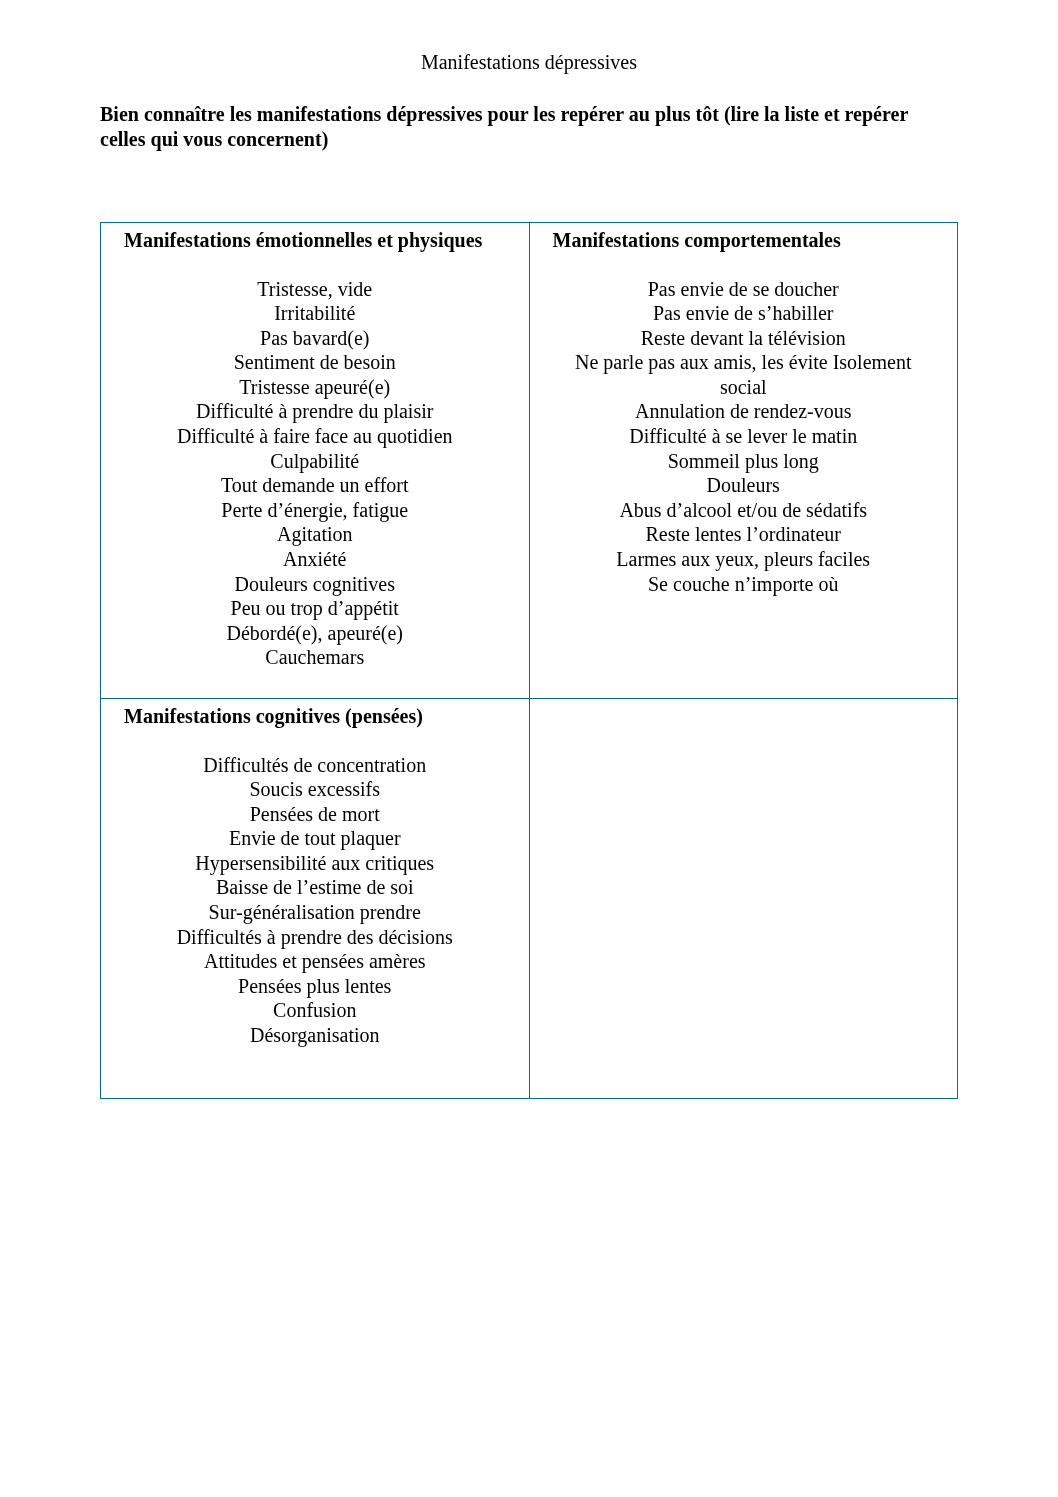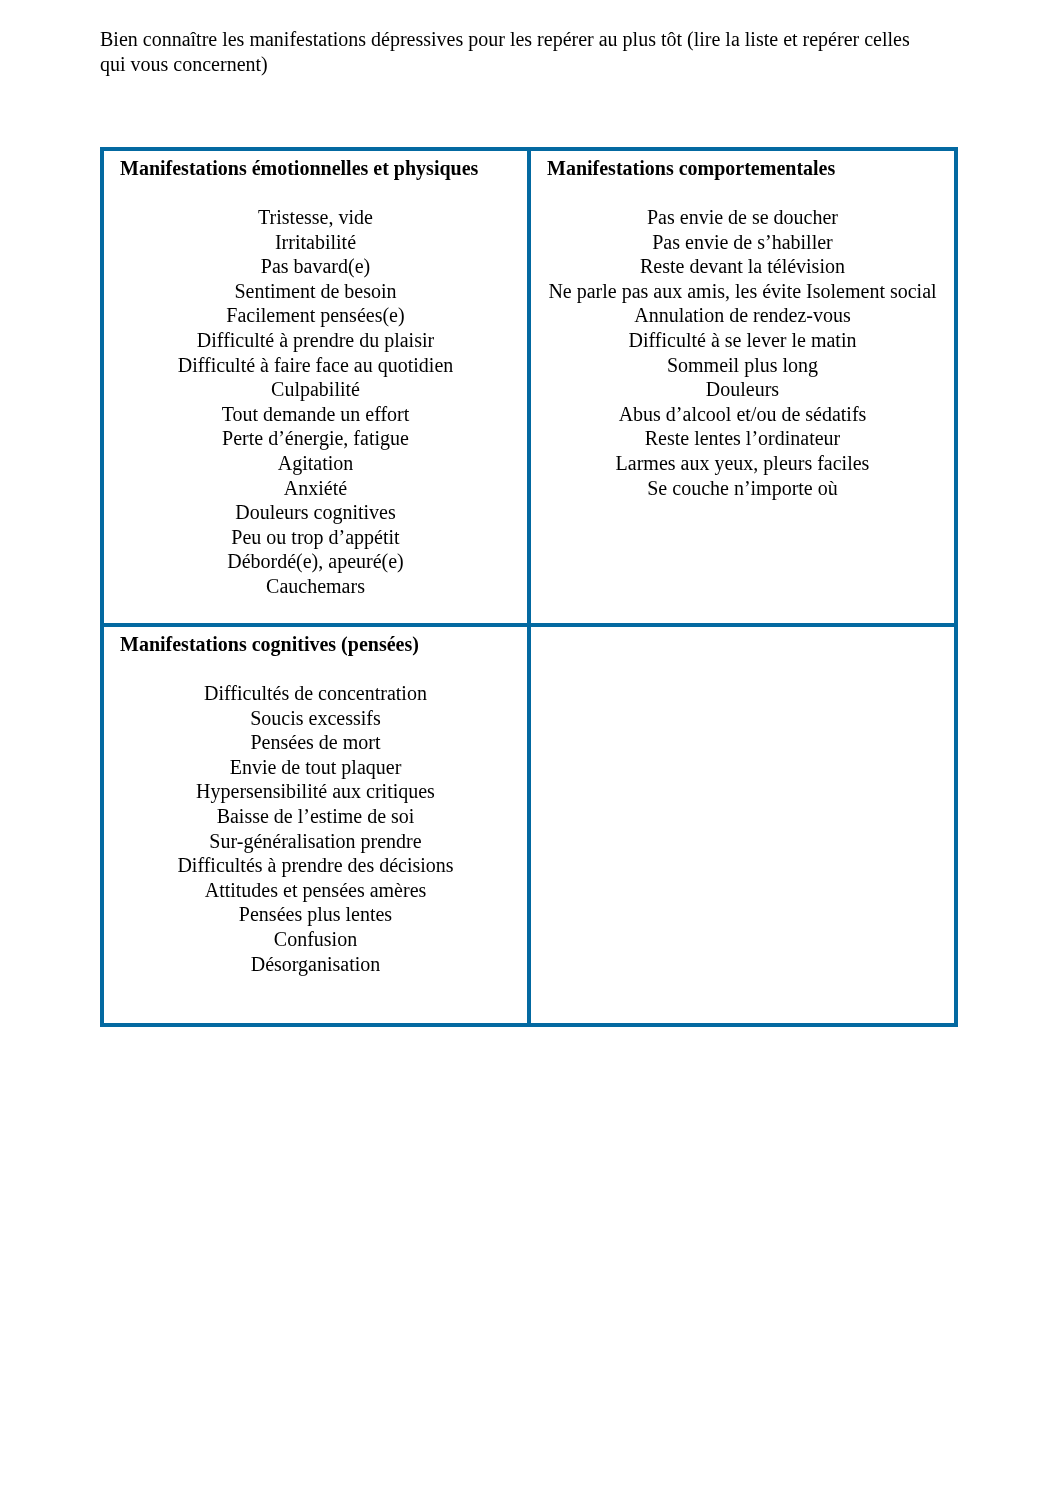--- a/index.html
+++ b/index.html
@@ -25,31 +25,32 @@
   .doc-subtitle {
     margin: 50px 0 0 0;
     text-align: center;
     line-height: 24.5px;
   }
   .doc-intro {
     margin: 27px 0 0 100px;
     width: 820px;
     line-height: 25px;
     text-align: left;
+    font-weight: bold;
   }
   table.manifest-table {
     margin: 70px 0 0 100px;
     width: 858px;
     border-collapse: collapse;
     table-layout: fixed;
   }
   table.manifest-table td {
-    border: 4px solid #0369a1;
+    border: 1px solid #0369a1;
     vertical-align: top;
-    padding: 5px 16px;
+    padding: 5px 23px;
     width: 50%;
   }
   tr.row-top { height: 476px; }
   tr.row-bottom { height: 400px; }
   .cell-header {
     font-weight: bold;
     line-height: 24.5px;
   }
   .cell-items {
     margin-top: 24.5px;
@@ -63,34 +64,35 @@
   td[data-name="table-cell-behavioral"] .cell-items .item {
     white-space: normal;
   }
 </style>
 </head>
 <body>
 
 <div data-name="document-page">
 
 
+  <div class="doc-subtitle" data-name="page-subtitle">Manifestations dépressives</div>
 
   <p class="doc-intro" data-name="intro-paragraph">Bien connaître les manifestations dépressives pour les repérer au plus tôt (lire la liste et repérer celles qui vous concernent)</p>
 
   <table class="manifest-table" data-name="manifestations-table">
     <tbody>
       <tr class="row-top" data-name="table-row">
         <td data-name="table-cell-emotional">
           <div class="cell-header" data-name="cell-header-emotional">Manifestations émotionnelles et physiques</div>
           <div class="cell-items" data-name="cell-items-emotional">
               <div class="item" data-name="list-item">Tristesse, vide</div>
               <div class="item" data-name="list-item">Irritabilité</div>
               <div class="item" data-name="list-item">Pas bavard(e)</div>
               <div class="item" data-name="list-item">Sentiment de besoin</div>
-              <div class="item" data-name="list-item">Facilement pensées(e)</div>
+              <div class="item" data-name="list-item">Tristesse apeuré(e)</div>
               <div class="item" data-name="list-item">Difficulté à prendre du plaisir</div>
               <div class="item" data-name="list-item">Difficulté à faire face au quotidien</div>
               <div class="item" data-name="list-item">Culpabilité</div>
               <div class="item" data-name="list-item">Tout demande un effort</div>
               <div class="item" data-name="list-item">Perte d’énergie, fatigue</div>
               <div class="item" data-name="list-item">Agitation</div>
               <div class="item" data-name="list-item">Anxiété</div>
               <div class="item" data-name="list-item">Douleurs cognitives</div>
               <div class="item" data-name="list-item">Peu ou trop d’appétit</div>
               <div class="item" data-name="list-item">Débordé(e), apeuré(e)</div>

